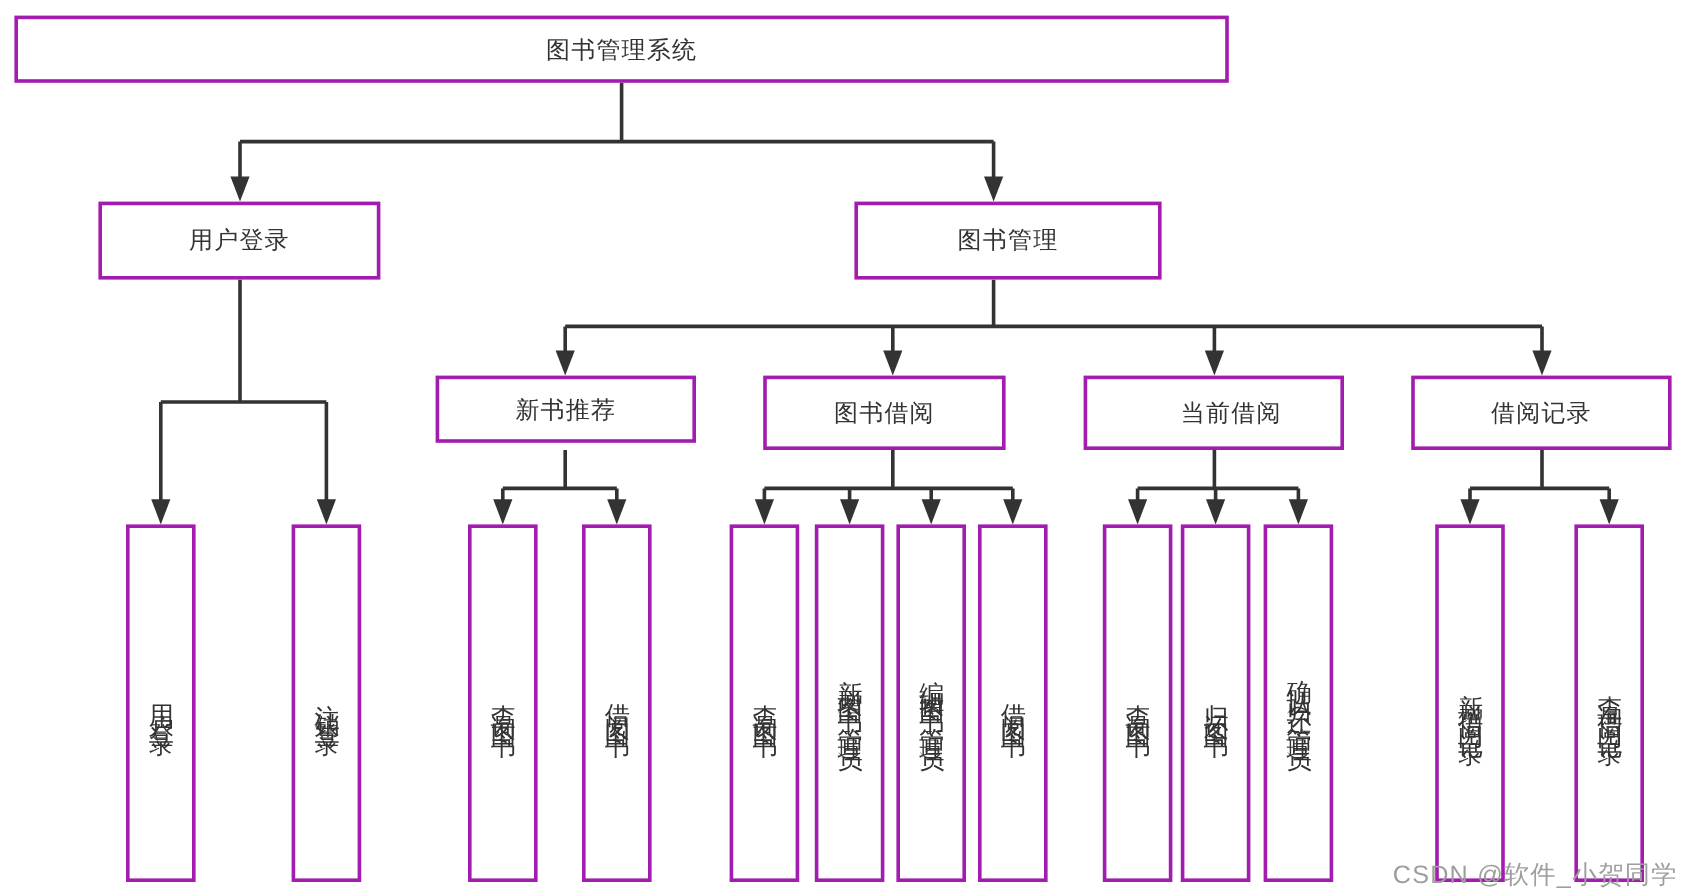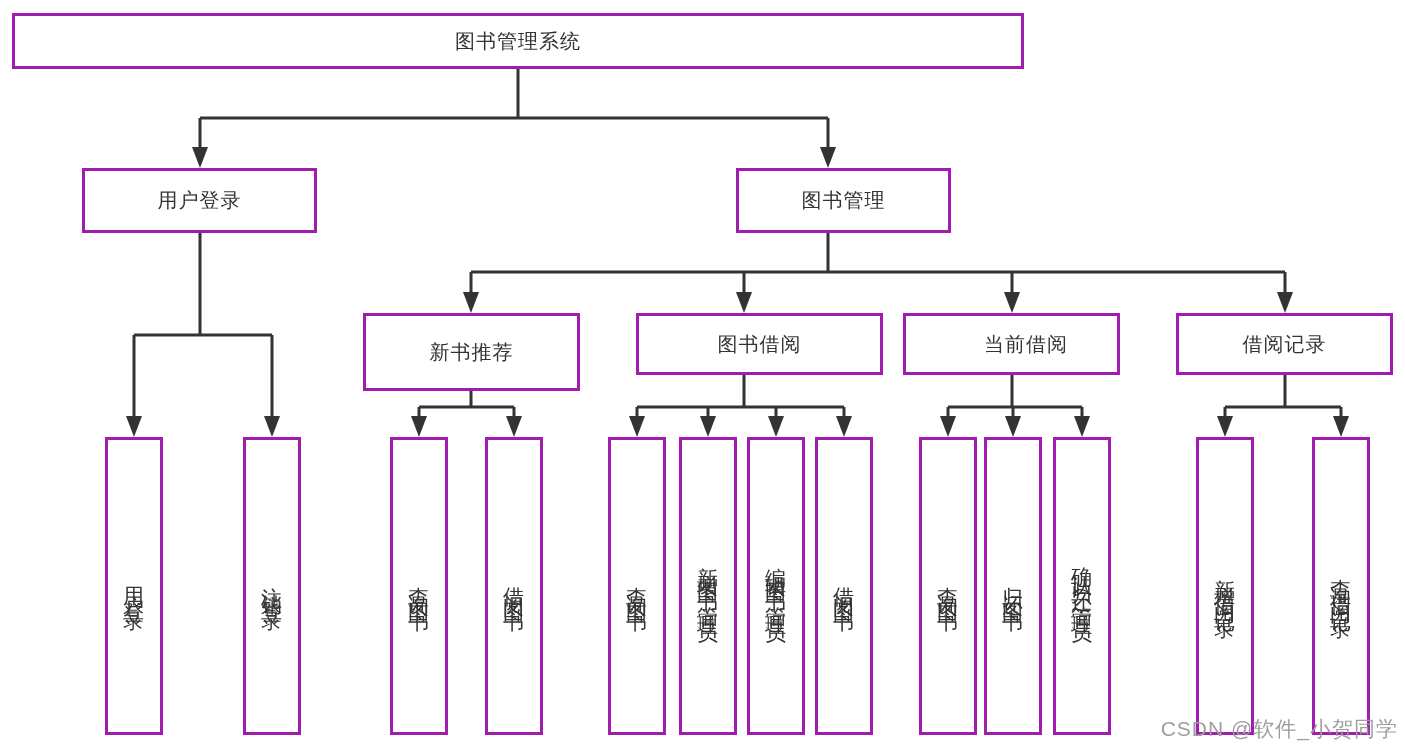--- a/index.html
+++ b/index.html
@@ -73,24 +73,24 @@
       <polygon points="1005,416 1021,416 1013,437"></polygon>
       <polygon points="1074,416 1090,416 1082,437"></polygon>
       <polygon points="1217,416 1233,416 1225,437"></polygon>
       <polygon points="1333,416 1349,416 1341,437"></polygon>
     </g>
   </svg>
 
   <div class="node h-node" style="left:12px;top:13px;width:1012px;height:56px;">图书管理系统</div>
 
   <div class="node h-node" style="left:82px;top:168px;width:235px;height:65px;">用户登录</div>
-  <div class="node h-node" style="left:736px;top:168px;width:215px;height:65px;">图书管理</div>
+  <div class="node h-node" style="left:712px;top:168px;width:256px;height:65px;">图书管理</div>
 
-  <div class="node h-node" style="left:363px;top:313px;width:217px;height:78px;">新书推荐</div>
-  <div class="node h-node" style="left:636px;top:313px;width:247px;height:62px;">图书借阅</div>
+  <div class="node h-node" style="left:363px;top:313px;width:217px;height:56px;">新书推荐</div>
+  <div class="node h-node" style="left:636px;top:313px;width:202px;height:62px;">图书借阅</div>
   <div class="node h-node" style="left:903px;top:313px;width:217px;height:62px;padding-left:29px;">当前借阅</div>
   <div class="node h-node" style="left:1176px;top:313px;width:217px;height:62px;">借阅记录</div>
 
   <div class="node v-node" style="left:105px;top:437px;width:58px;height:298px;">用户登录</div>
   <div class="node v-node" style="left:243px;top:437px;width:58px;height:298px;">注销登录</div>
 
   <div class="node v-node" style="left:390px;top:437px;width:58px;height:298px;">查询图书</div>
   <div class="node v-node" style="left:485px;top:437px;width:58px;height:298px;">借阅图书</div>
 
   <div class="node v-node" style="left:608px;top:437px;width:58px;height:298px;">查询图书</div>

